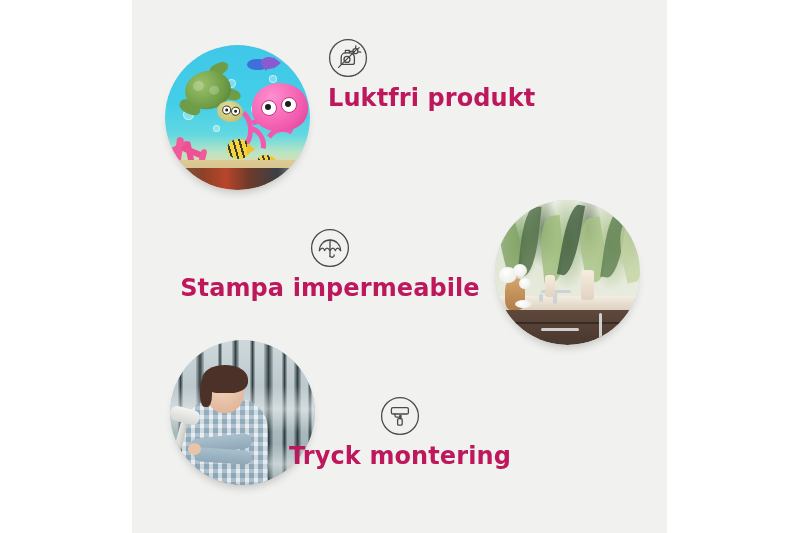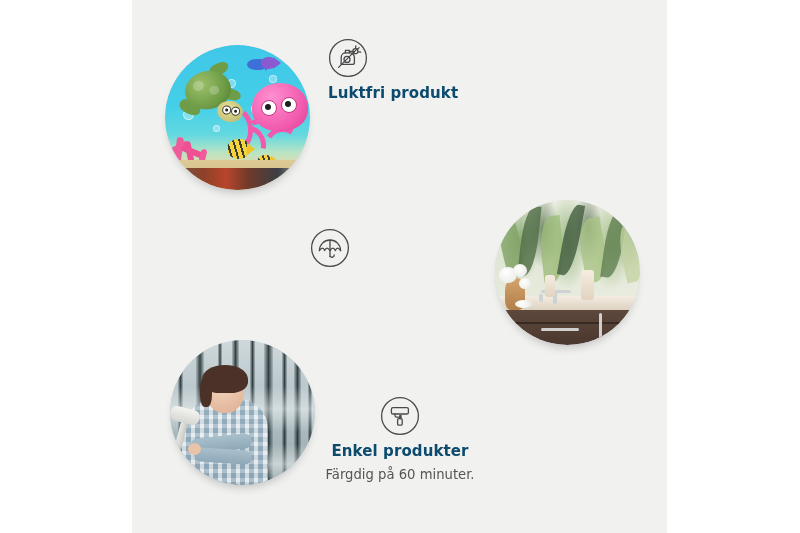--- a/index.html
+++ b/index.html
@@ -56,23 +56,23 @@
     position: absolute;
   }
   .icon-wrap {
     width: 40px;
     height: 40px;
     display: block;
   }
   .icon-wrap svg { display: block; }
 
   .f-title {
-    font-size: 15px;
+    font-size: 24px;
     font-weight: bold;
-    color: #0c4a6e;
+    color: #be185d;
     letter-spacing: 0.1px;
     margin: 6px 0 5px 0;
     line-height: 1.2;
   }
   .f-body {
     font-size: 13.2px;
     color: #555555;
     line-height: 1.46;
     margin: 0;
   }
@@ -390,20 +390,21 @@
       <div class="txt align-center" style="left:48px; top:228px; width:300px;">
         <span class="icon-wrap">
           <svg width="40" height="40" viewBox="0 0 40 40" fill="none" stroke="#4a4a4a" stroke-width="1.3" stroke-linecap="round" stroke-linejoin="round">
             <circle cx="20" cy="20" r="18.4"></circle>
             <path d="M9.4 22.6 a10.6 10.6 0 0 1 21.2 0"></path>
             <path d="M9.4 22.6 c2.2 -3.4 3.9 -3.4 5.3 0 c1.4 -3.4 3.1 -3.4 5.3 0 c2.2 -3.4 3.9 -3.4 5.3 0 c1.4 -3.4 3.1 -3.4 5.3 0"></path>
             <path d="M20 12 v16.4"></path>
             <path d="M20 28.4 a2.4 2.4 0 0 0 4.2 -1.5"></path>
           </svg>
         </span>
+        <div class="f-title">Stampa impermeabile</div>
       </div>
     </div>
 
     <div class="feature">
 
       <div class="photo" style="left:38px; top:340px; width:145px; height:145px;">
         <div class="inner">
           <div class="forest">
             <div class="trunk" style="left:8px;   width:5px;"></div>
             <div class="trunk" style="left:26px;  width:8px;"></div>
@@ -432,19 +433,18 @@
       <div class="txt align-center" style="left:118px; top:396px; width:300px;">
         <span class="icon-wrap">
           <svg width="40" height="40" viewBox="0 0 40 40" fill="none" stroke="#4a4a4a" stroke-width="1.3" stroke-linecap="round" stroke-linejoin="round">
             <circle cx="20" cy="20" r="18.4"></circle>
             <rect x="11.4" y="11.6" width="17" height="6.4" rx="1.6"></rect>
             <path d="M15 18 v1.6 a1.6 1.6 0 0 0 1.6 1.6 h3.2"></path>
             <path d="M19.8 19.6 h1.2 v3 h-1.2 z"></path>
             <rect x="17.6" y="22.6" width="4.6" height="6.6" rx="1.2"></rect>
           </svg>
         </span>
-        <div class="f-title">Enkel produkter</div>
-        <div class="f-body">Färgdig på 60 minuter.</div>
+        <div class="f-title">Tryck montering</div>
       </div>
     </div>
 
   </div>
 </div>
 
 </body></html>

